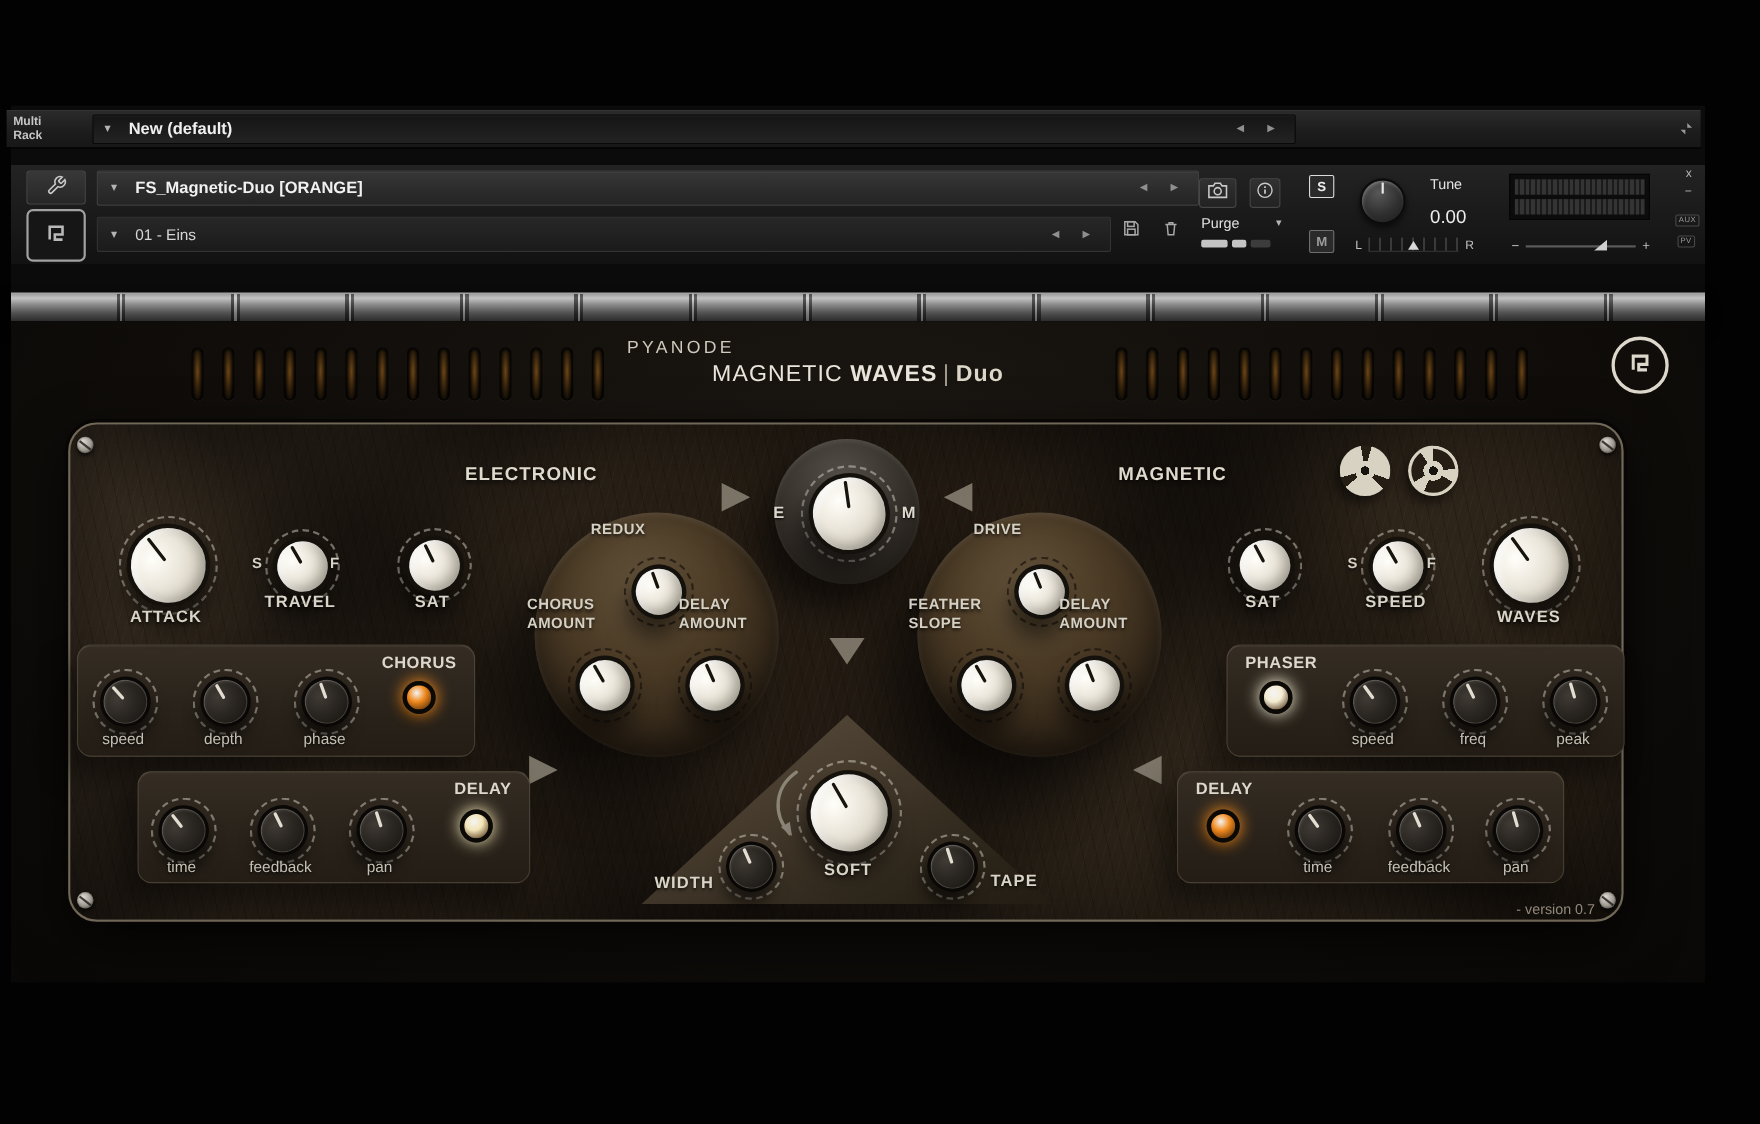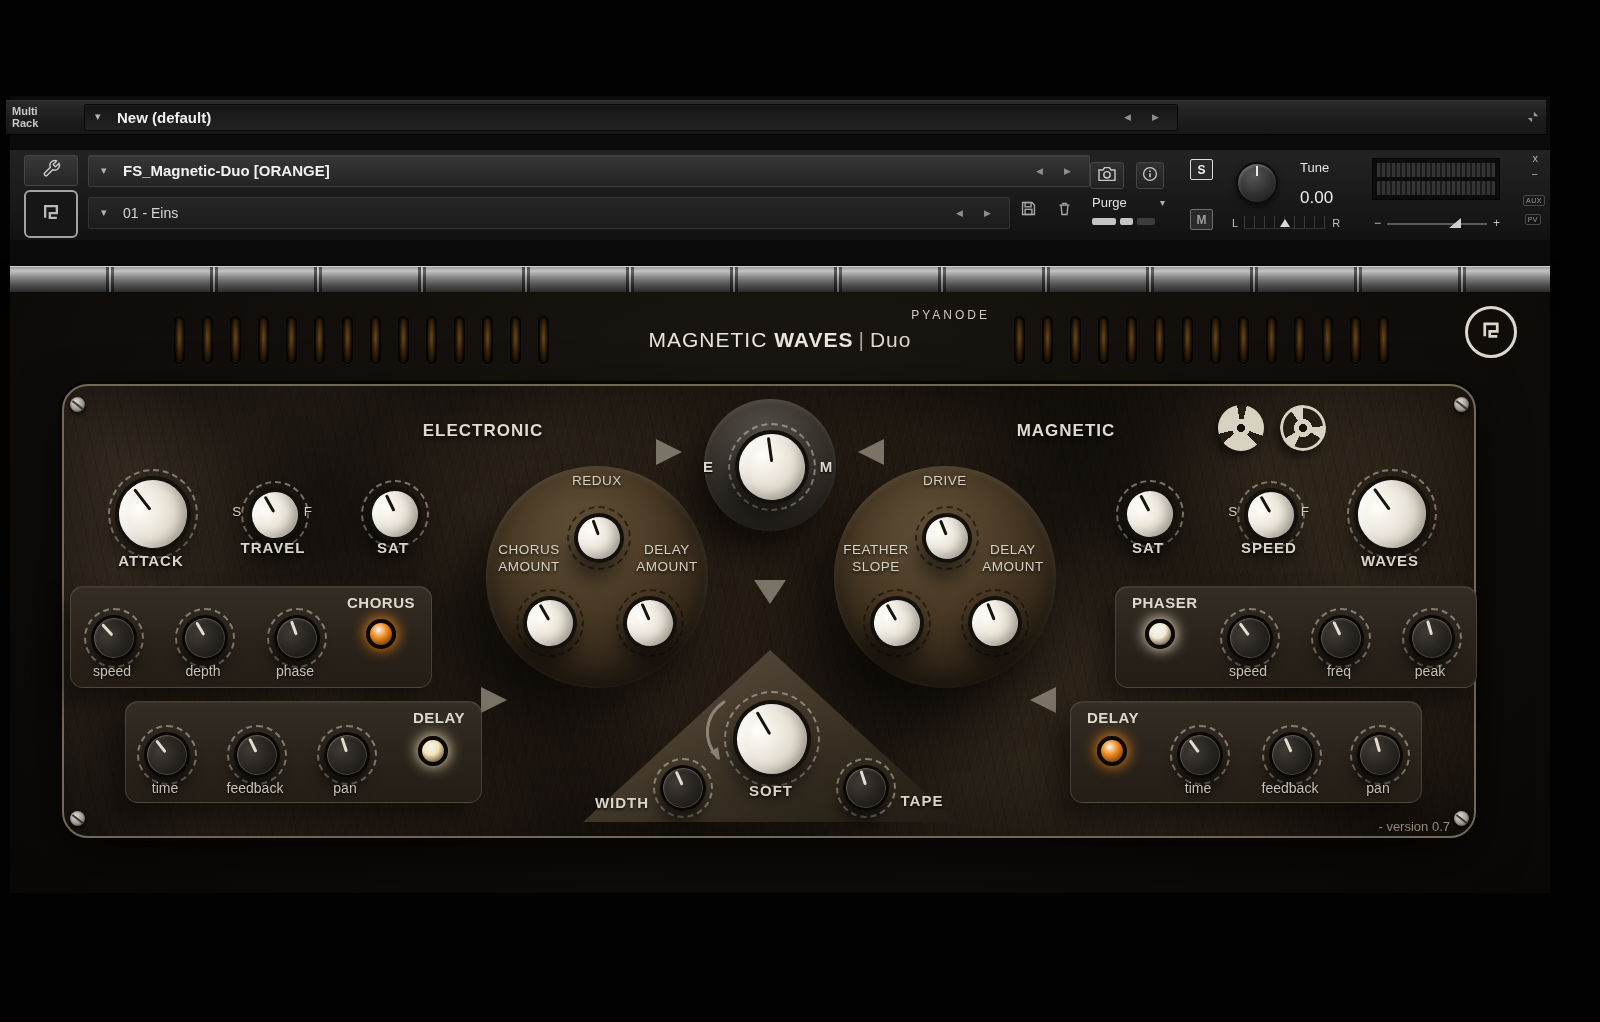--- a/index.html
+++ b/index.html
@@ -76,27 +76,27 @@
       linear-gradient(180deg,#9a9a9a 0%,#c3c3c3 16%,#8a8a8a 40%,#515151 70%,#2b2b2b 100%);
     border-top:1px solid #d0d0d0;border-bottom:3px solid #000;box-shadow:0 5px 12px rgba(0,0,0,.85)}
 
   
   .plugarea{position:absolute;left:10px;top:292px;width:1540px;height:601px;overflow:hidden;
     background:radial-gradient(ellipse at 50% 22%,#1b1712 0%,#100d0a 55%,#090807 100%)}
   .vent{position:absolute;top:24px;display:flex;gap:17px}
   .vent i{width:9px;height:46px;border-radius:5px;border:1px solid #060504;
     background:radial-gradient(ellipse at 50% 45%,#6b4517 0%,#32210c 45%,#0c0906 80%);
     box-shadow:inset 0 1px 3px #000,0 1px 0 rgba(255,255,255,.04)}
-  .brandname{position:absolute;left:560px;top:16px;width:420px;text-align:right;
-    font-size:12px;letter-spacing:3px;color:#cfcabd}
+  .brandname{position:absolute;left:560px;top:16px;width:420px;text-align:left;
+    font-size:16px;letter-spacing:3px;color:#cfcabd}
   .title2{position:absolute;left:560px;top:36px;width:420px;text-align:center;
     font-size:21px;color:#eae5da;letter-spacing:1px}
   .title2 .w{font-weight:700}
   .title2 .sep{color:#a9a295;font-weight:300;margin:0 5px}
-  .title2 .duo{font-weight:400;color:#ddd7ca}
+  .title2 .duo{font-weight:700;color:#ddd7ca}
   .badge{position:absolute;left:1455px;top:14px;width:52px;height:52px;border:3px solid #ddd8cb;
     border-radius:50%;box-sizing:border-box;display:flex;align-items:center;justify-content:center;
     background:rgba(20,16,12,.4)}
   .mainpanel{position:absolute;left:52px;top:92px;width:1414px;height:454px;border-radius:26px;
     border:2px solid #716859;box-sizing:border-box;overflow:hidden;
     background:repeating-linear-gradient(105deg,rgba(255,255,255,.02) 0 1px,transparent 1px 8px),
       repeating-linear-gradient(78deg,rgba(0,0,0,.16) 0 1px,transparent 1px 12px),
       linear-gradient(117deg,#372d22 0%,#2b2218 28%,#221a12 52%,#2f261b 78%,#241c13 100%);
     box-shadow:0 0 0 3px #070604,0 18px 50px rgba(0,0,0,.7),inset 0 0 90px rgba(0,0,0,.55)}
   .streak{position:absolute;width:240px;height:900px;top:-200px;
@@ -136,21 +136,21 @@
   .led{position:absolute;width:22px;height:22px;border-radius:50%;border:4px solid #0b0906;
     background:radial-gradient(circle at 40% 32%,rgba(255,255,255,.95) 0%,var(--led,#f08a1e) 40%,rgba(60,28,4,.95) 100%);
     box-shadow:0 0 14px 1px var(--led,#f08a1e),-4px 6px 8px rgba(0,0,0,.4)}
   .arr{position:absolute;width:0;height:0;opacity:.9}
   .arrR{border-top:13px solid transparent;border-bottom:13px solid transparent;border-left:26px solid #847d70}
   .arrL{border-top:13px solid transparent;border-bottom:13px solid transparent;border-right:26px solid #847d70}
   .arrD{border-left:16px solid transparent;border-right:16px solid transparent;border-top:24px solid #847d70}
 
   .t1{position:absolute;text-align:center;font-weight:700;font-size:15px;letter-spacing:1px;color:#d9d4c8;
     text-shadow:0 2px 3px rgba(0,0,0,.7)}
-  .t2{position:absolute;text-align:center;font-weight:400;font-size:13.5px;letter-spacing:.5px;color:#d5d0c4;
+  .t2{position:absolute;font-weight:700;font-size:13.5px;letter-spacing:.5px;color:#d5d0c4;
     text-shadow:0 2px 3px rgba(0,0,0,.7)}
   .t3{position:absolute;text-align:center;font-weight:400;font-size:14px;color:#c6c1b5;
     text-shadow:0 1px 2px rgba(0,0,0,.8)}
   .sec{position:absolute;text-align:center;font-weight:800;font-size:17px;letter-spacing:1px;color:#dfdacd;
     text-shadow:0 2px 4px rgba(0,0,0,.8)}
   .mm{position:absolute;font-weight:700;font-size:15px;color:#ddd8cc;text-shadow:0 1px 2px #000;text-align:center}
   .reel{position:absolute;width:46px;height:46px;border-radius:50%}
   .reelA{background:radial-gradient(circle,#17130e 0 4px,#d8d2c2 4px 9px,transparent 9px),
     conic-gradient(from 15deg,#d8d2c2 0 95deg,#261e14 95deg 120deg,#d8d2c2 120deg 215deg,#261e14 215deg 240deg,#d8d2c2 240deg 335deg,#261e14 335deg 360deg);
     box-shadow:-4px 6px 10px rgba(0,0,0,.5)}

